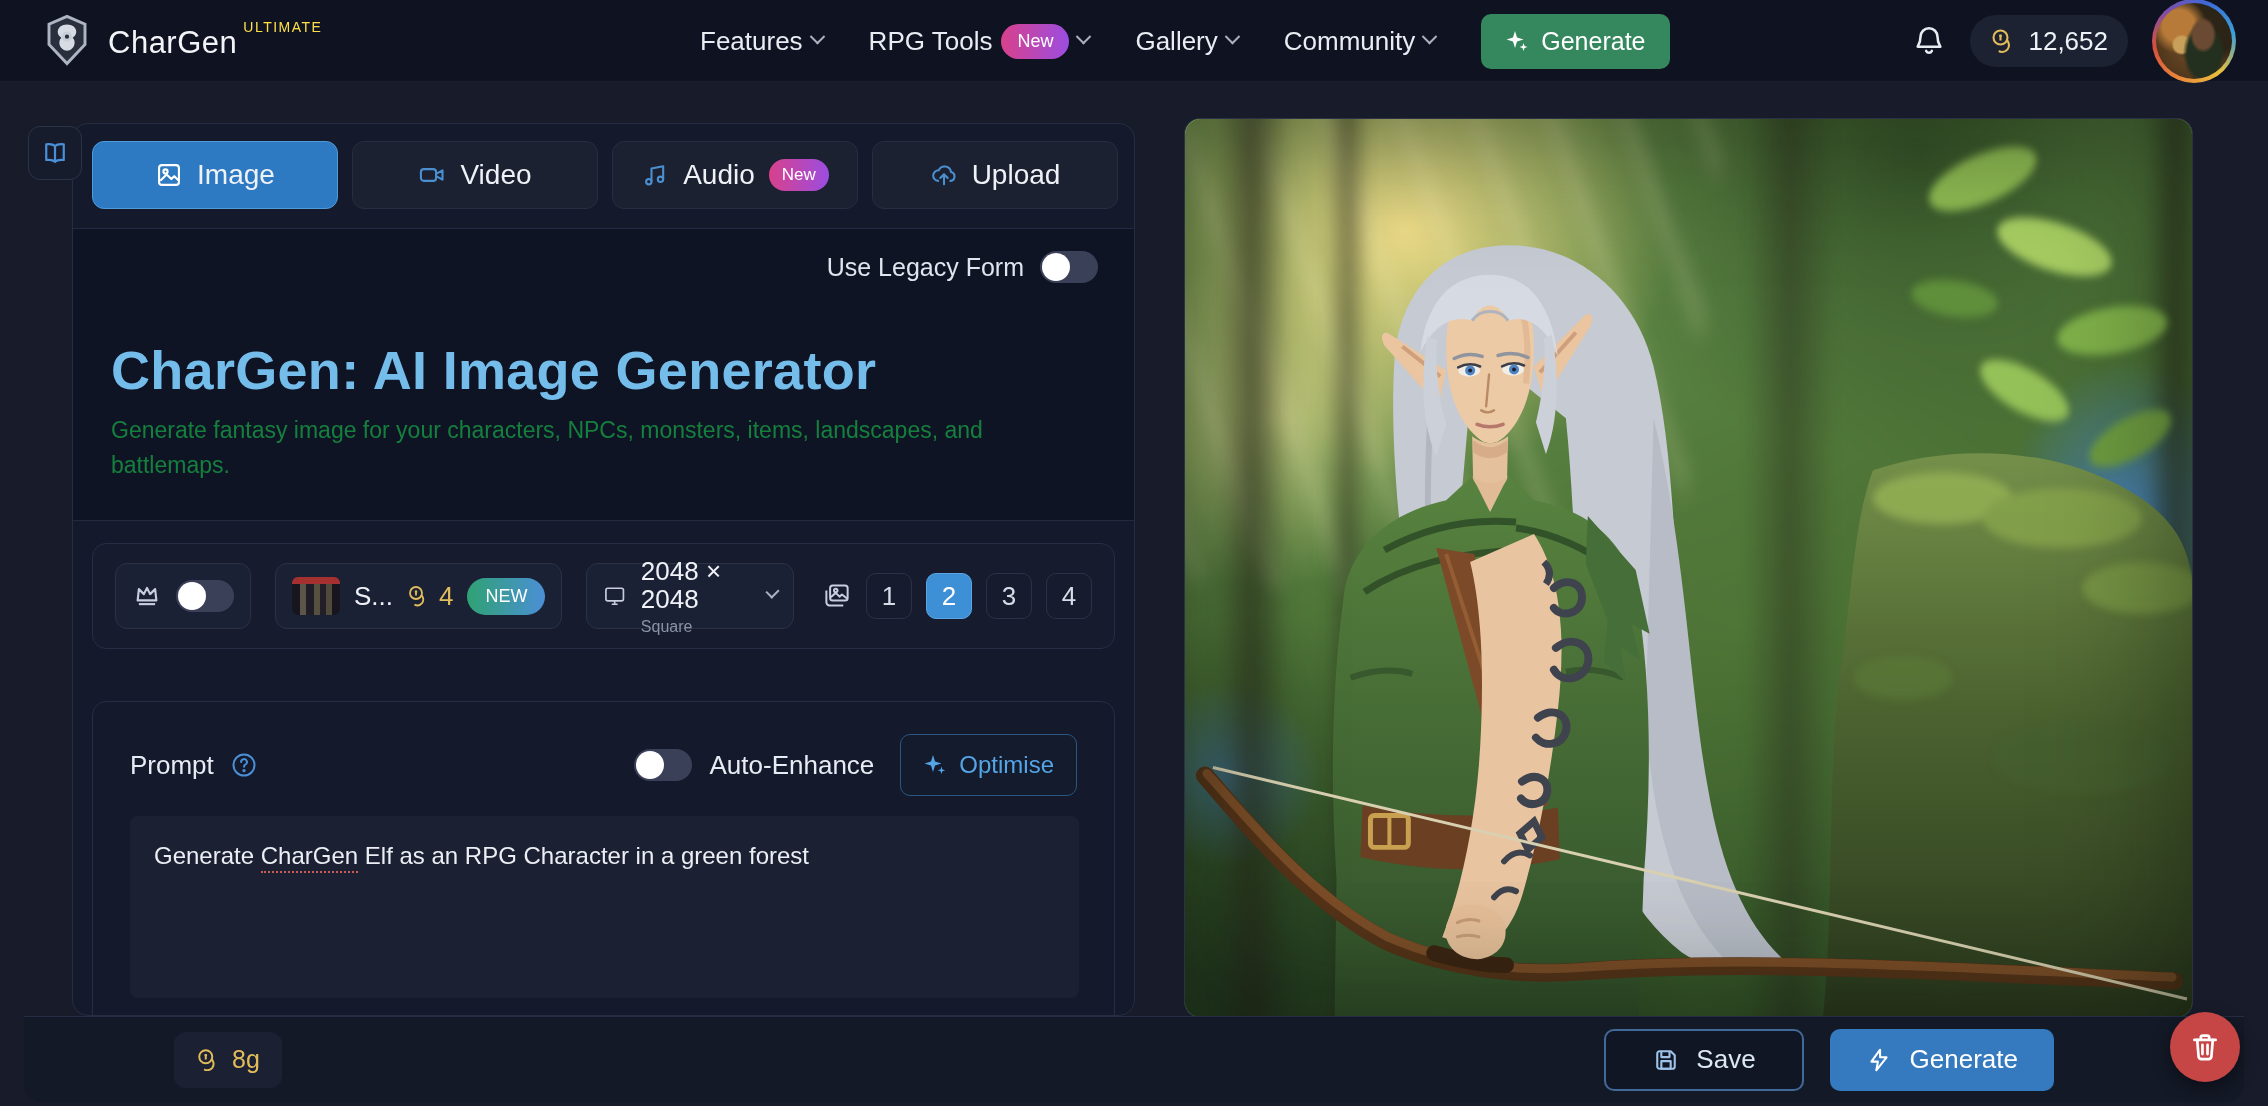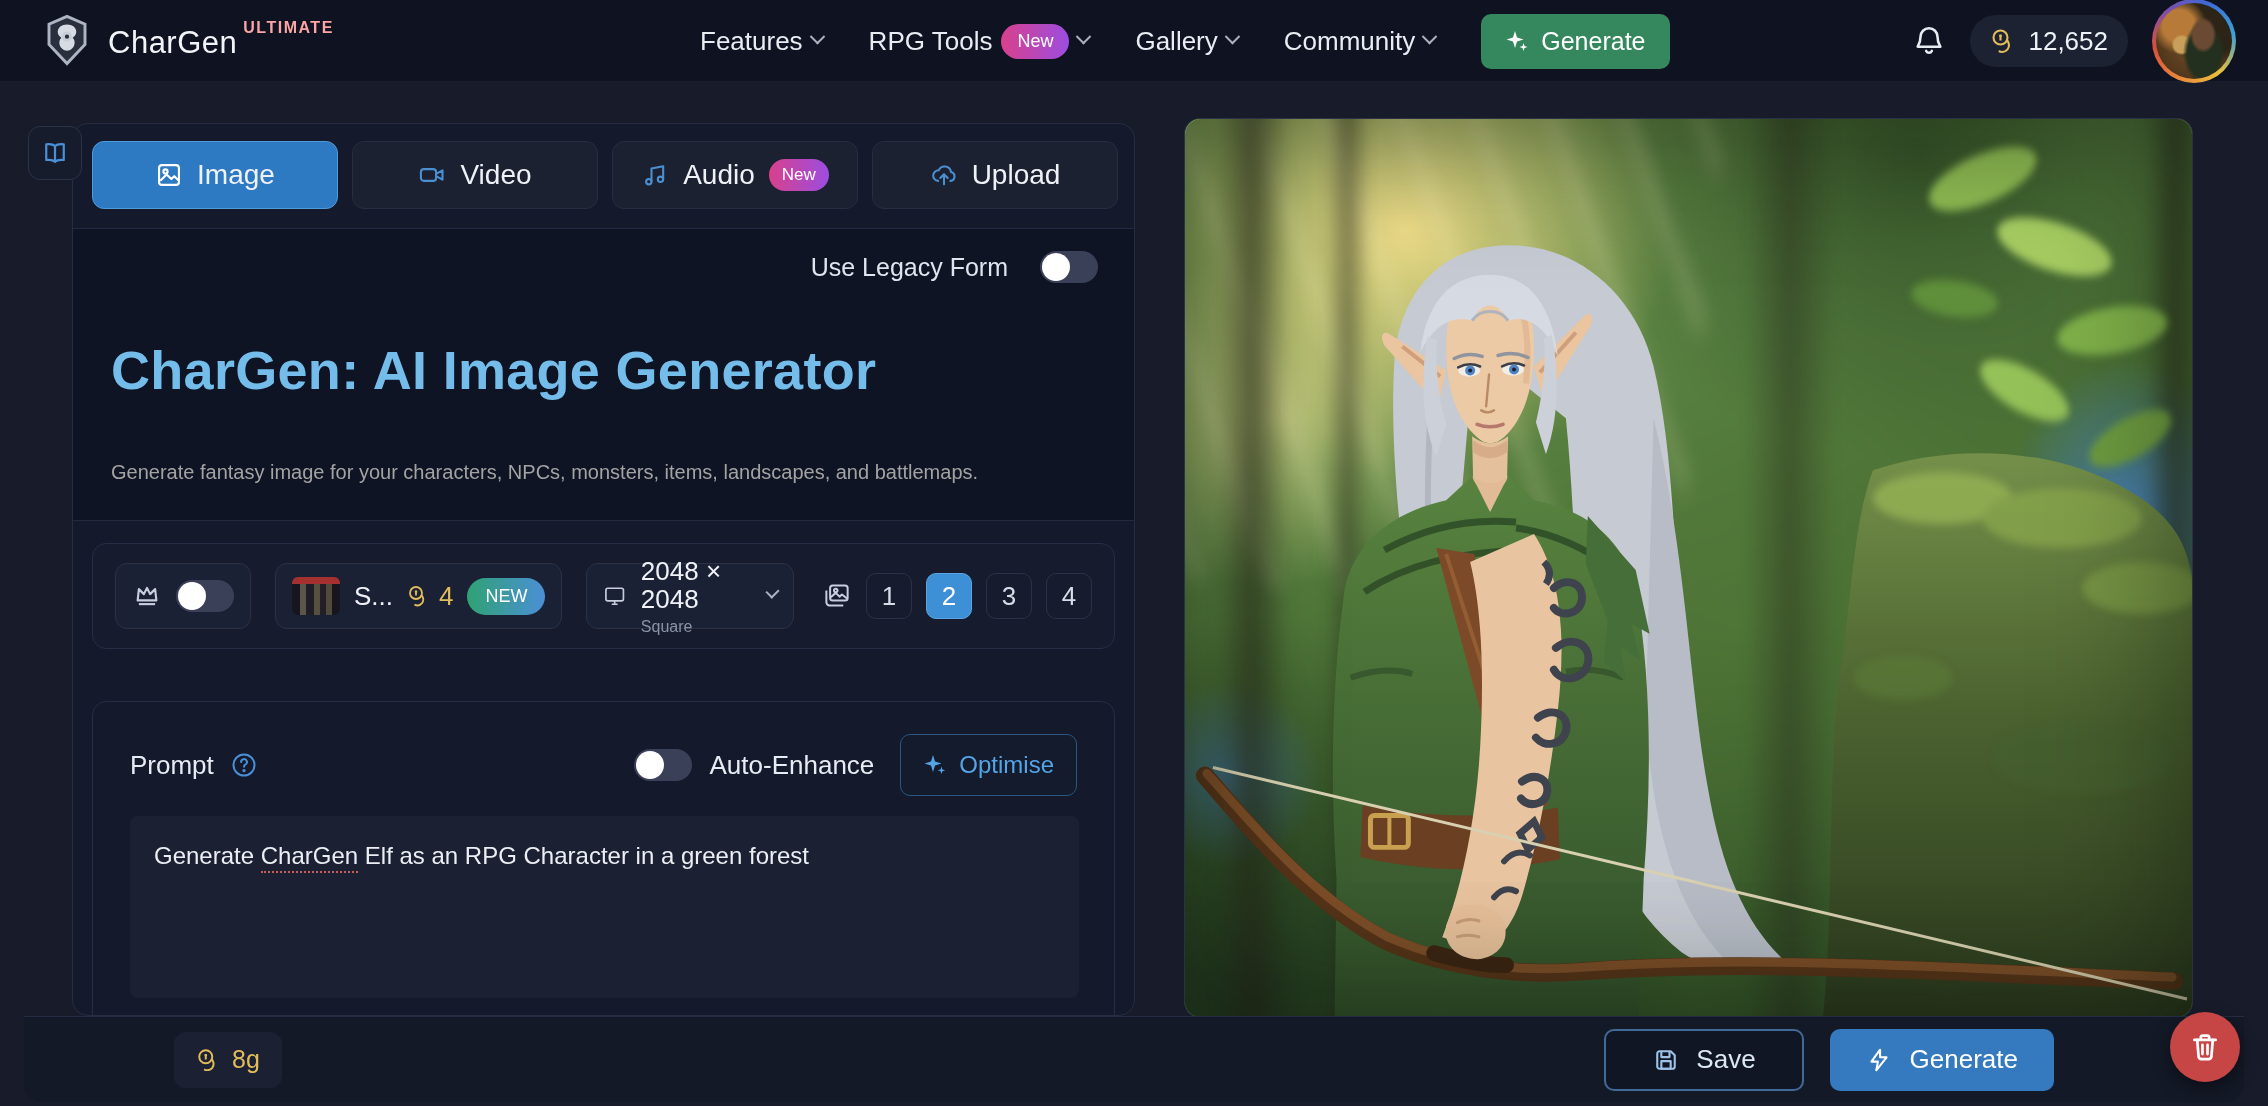--- a/index.html
+++ b/index.html
@@ -5,21 +5,21 @@
   * { margin:0; padding:0; box-sizing:border-box; }
   html,body { width:2268px; height:1106px; background:#12141f; font-family:"Liberation Sans", sans-serif; }
   .app { position:relative; width:2268px; height:1106px; background:#181b2a; overflow:hidden; }
 
   
   .nav { position:absolute; top:0; left:0; width:2268px; height:82px; background:#0f1220;
          border-bottom:1px solid rgba(255,255,255,.05); display:flex; align-items:center; z-index:40; }
   .brand { display:flex; align-items:flex-start; margin-left:40px; }
   .brand-logo { width:54px; height:54px; margin-top:-2px; }
   .brand-text { font-size:31px; color:#f2f4f8; font-weight:500; margin-left:14px; margin-top:10px; letter-spacing:.5px; }
-  .brand-tag { font-size:16px; color:#fca5a5; font-weight:700; letter-spacing:1.5px; margin-left:6px; margin-top:4px; }
+  .brand-tag { font-size:14px; color:#fde047; font-weight:400; letter-spacing:1.5px; margin-left:6px; margin-top:4px; }
 
   .nav-menu { position:absolute; left:700px; top:0; height:82px; display:flex; align-items:center; gap:46px; }
   .nav-item { display:flex; align-items:center; gap:9px; color:#e9ecf3; font-size:26px; cursor:pointer; }
   .chev { width:11px; height:11px; border-right:2.5px solid #aab1c2; border-bottom:2.5px solid #aab1c2;
           transform:rotate(45deg) translate(-2px,-2px); margin-top:-4px; }
   .pill-new { background:linear-gradient(90deg,#d8418c,#9b4de0); color:#fff; font-size:18px;
               padding:7px 16px; border-radius:999px; }
   .nav-generate { display:flex; align-items:center; gap:12px; background:#35885e; color:#fff; font-size:25px;
                   padding:13px 24px; border-radius:10px; cursor:pointer; }
 
@@ -48,26 +48,26 @@
 
   .tabs { position:absolute; left:19px; top:17px; display:flex; gap:14px; }
   .tab { width:246px; height:68px; background:#1b2130; border:1px solid #272e42; border-radius:12px;
          display:flex; align-items:center; justify-content:center; gap:14px; color:#eef1f6; font-size:28px; cursor:pointer; }
   .tab.active { background:#2e7ac2; border-color:#4f9ad8; }
   .tab .ticon { width:28px; height:28px; }
   .tab-badge { background:linear-gradient(90deg,#d8418c,#9b4de0); color:#fff; font-size:17px; padding:6px 13px; border-radius:999px; }
 
   .hero { position:absolute; left:0; top:104px; width:1063px; height:293px; background:#0f1424;
           border-top:1px solid #222940; border-bottom:1px solid #232a40; }
-  .legacy-row { position:absolute; right:38px; top:22px; display:flex; align-items:center; gap:32px;
+  .legacy-row { position:absolute; right:38px; top:22px; display:flex; align-items:center; gap:16px;
                 color:#dfe4ee; font-size:25px; }
   .toggle { width:58px; height:32px; border-radius:999px; background:#3b4059; position:relative; cursor:pointer; flex:none; }
   .toggle .knob { position:absolute; left:2px; top:2px; width:28px; height:28px; border-radius:50%; background:#fff; }
   .hero-title { position:absolute; left:38px; top:110px; font-size:54px; font-weight:700; color:#74bdea; letter-spacing:.3px; }
-  .hero-sub { position:absolute; left:38px; top:184px; width:940px; font-size:20px; line-height:1.52; color:#a3a3a3;margin-top:44px; }
+  .hero-sub { position:absolute; left:38px; top:184px; width:940px; font-size:23px; line-height:1.52; color:#15803d; }
 
   .settings { position:absolute; left:19px; top:419px; width:1023px; height:106px; background:#161c2e;
               border:1px solid #262d44; border-radius:14px; display:flex; align-items:center; padding:0 22px; gap:24px; }
   .chip { background:#1a2134; border:1px solid #2b3246; border-radius:12px; height:66px;
           display:flex; align-items:center; padding:0 16px; gap:14px; cursor:pointer; }
   .model-thumb { width:48px; height:38px; border-radius:6px; flex:none;
       background:
         linear-gradient(180deg,#a53030 0 7px, transparent 7px),
         linear-gradient(90deg, #17151e 0 8px, #5c5648 8px 14px, #201d26 14px 22px, #55503f 22px 28px, #221f28 28px 34px, #504a3c 34px 40px, #17151e 40px),
         #1c1a22; }

